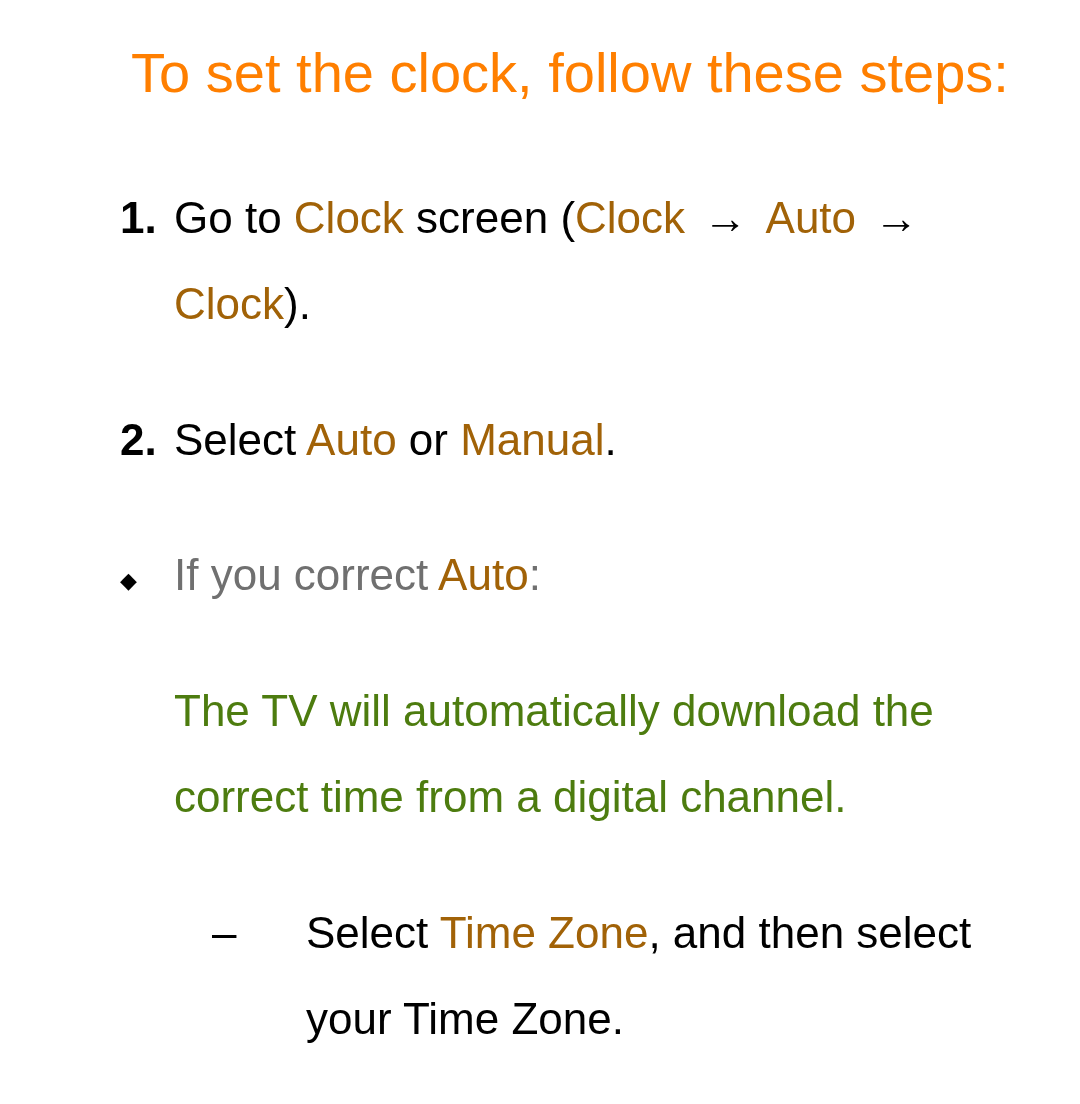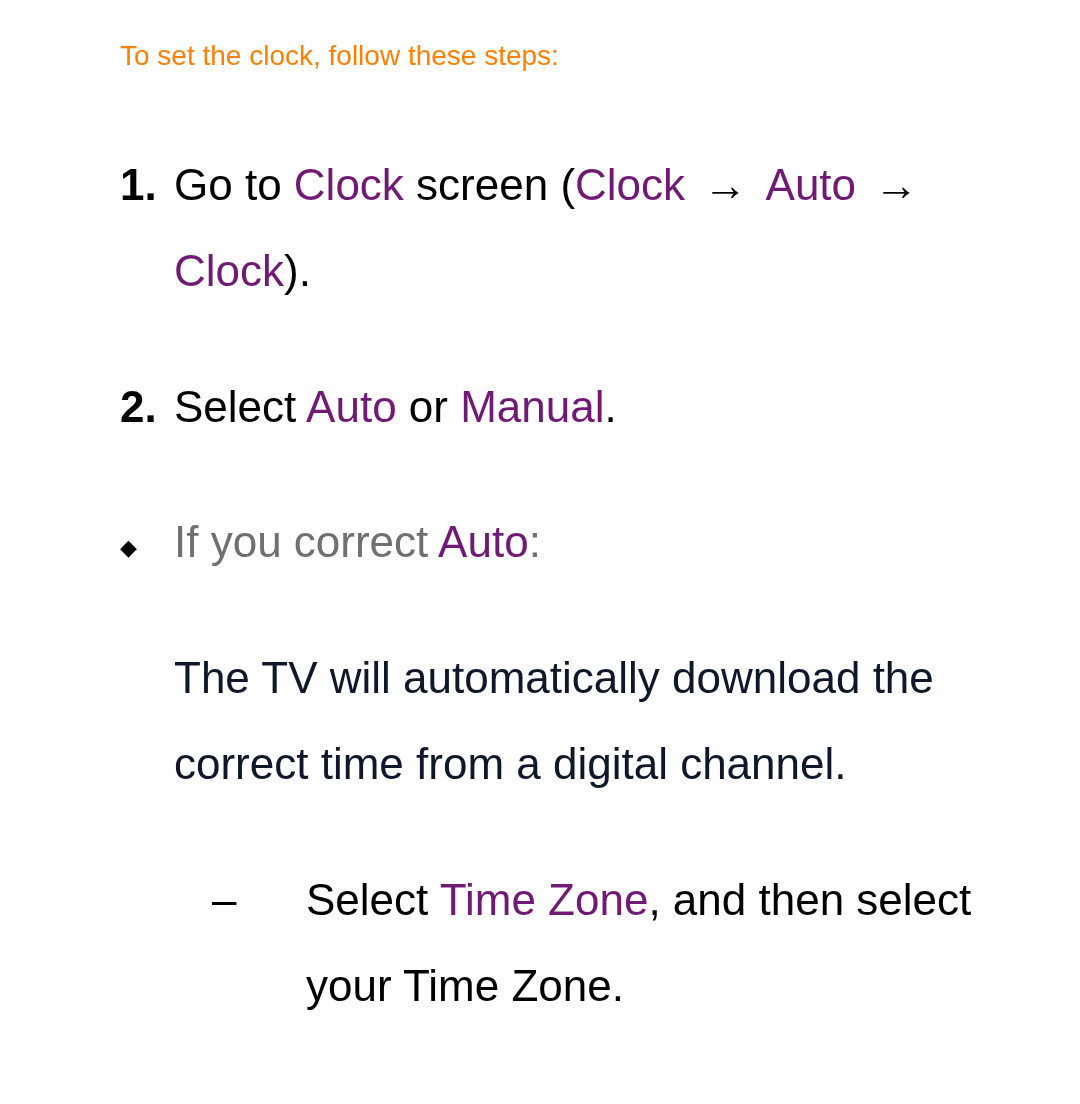--- a/index.html
+++ b/index.html
@@ -7,52 +7,53 @@
       width: 1080px;
       height: 1104px;
       background: #ffffff;
       font-family: Arial, Helvetica, sans-serif;
       padding: 40px 60px 40px 120px;
       color: #000000;
       overflow: hidden;
     }
     .heading {
       color: #ff7f00;
-      font-size: 28px;
+      font-size: 56px;
       font-weight: 500;
       margin-bottom: 70px;
+      text-align: center;
     }
     .step {
       font-size: 44px;
       line-height: 1.95;
       margin-bottom: 50px;
       display: flex;
     }
     .step-num {
       font-weight: bold;
       min-width: 54px;
     }
     .step-body { flex: 1; }
-    .hl { color: #701a75; }
+    .hl { color: #a16207; }
     .arrow { padding: 0 6px; }
     .bullet-block {
       display: flex;
       font-size: 44px;
       line-height: 1.95;
     }
     .bullet-mark {
       font-size: 22px;
       min-width: 54px;
       padding-top: 28px;
       text-align: left;
     }
     .bullet-body { flex: 1; }
     .bullet-lead { color: #707070; }
     .bullet-text {
-      color: #0f172a;
+      color: #4d7c0f;
       margin-top: 50px;
       margin-bottom: 50px;
     }
     .dash-block {
       display: flex;
       font-size: 44px;
       line-height: 1.95;
       padding-left: 38px;
       margin-bottom: 50px;
     }

